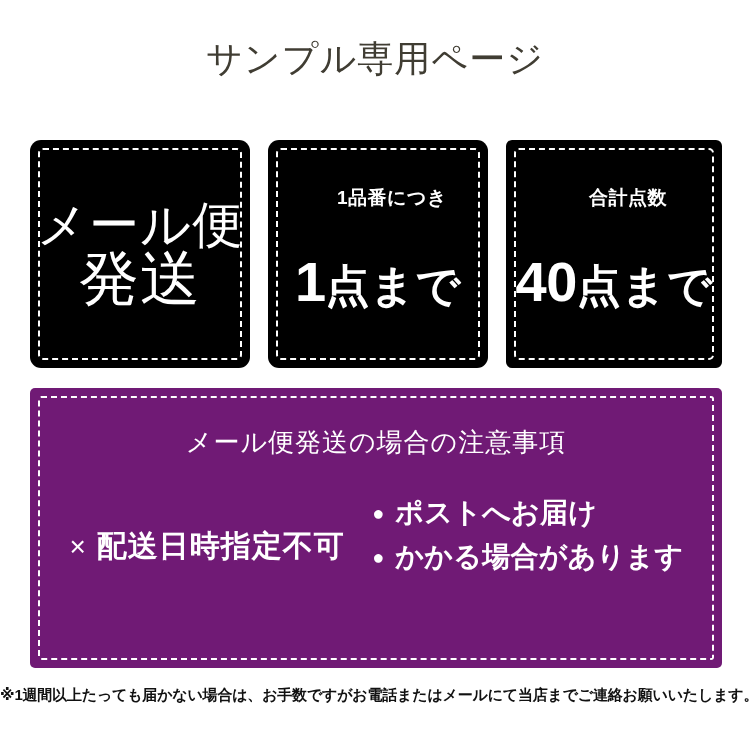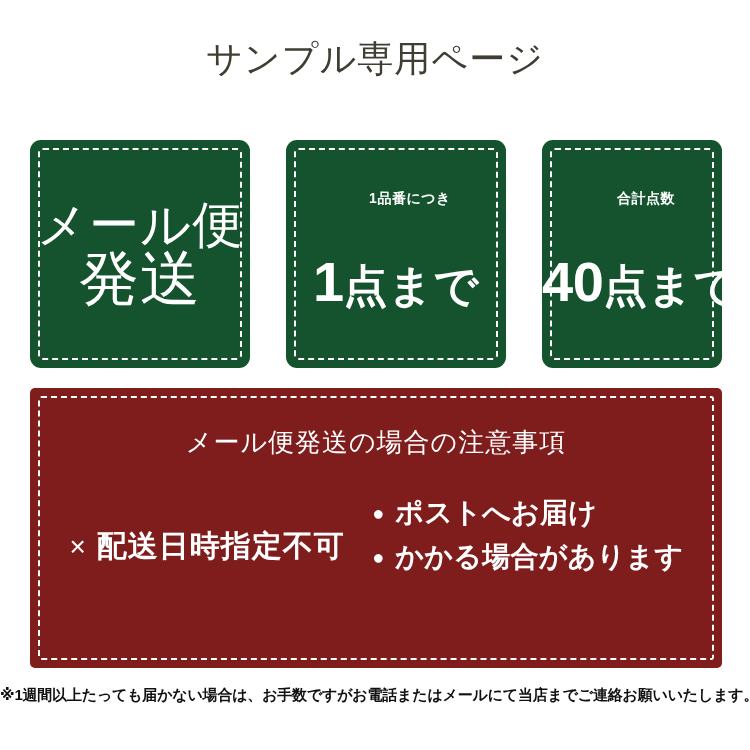--- a/index.html
+++ b/index.html
@@ -35,31 +35,31 @@
     position: absolute;
     left: 30px;
     top: 140px;
     width: 692px;
     height: 228px;
     display: flex;
     justify-content: space-between;
   }
   .card {
     position: relative;
-    background: #14532d;
+    background: #000000;
     border-radius: 11px;
     box-sizing: border-box;
     display: flex;
     flex-direction: column;
     align-items: center;
     justify-content: center;
   }
   .card-1 { width: 220px; }
   .card-2 { width: 220px; }
-  .card-3 { width: 180px; }
+  .card-3 { width: 216px; border-radius: 6px; }
 
   .card .dash-frame {
     position: absolute;
     left: 8px;
     top: 8px;
     right: 8px;
     bottom: 8px;
     border: 2px dashed #ffffff;
     border-radius: 5px;
     pointer-events: none;
@@ -85,21 +85,21 @@
     font-size: 60px;
     line-height: 58px;
     font-weight: 400;
     letter-spacing: 1px;
     white-space: nowrap;
     font-family: Liberation Mono, monospace;
   }
 
   
   .card-caption {
-    font-size: 14px;
+    font-size: 19px;
     line-height: 26px;
     font-weight: 700;
     letter-spacing: 0.5px;
     white-space: nowrap;
     margin-bottom: 44px;
     padding-left: 28px;
   }
   .card-value {
     white-space: nowrap;
     display: block;
@@ -117,21 +117,21 @@
     letter-spacing: 0.5px;
   }
 
   
   .notice-panel {
     position: absolute;
     left: 30px;
     top: 388px;
     width: 692px;
     height: 280px;
-    background: #7f1d1d;
+    background: #701a75;
     border-radius: 5px;
     box-sizing: border-box;
   }
   .notice-panel .dash-frame-gray {
     position: absolute;
     left: 8px;
     top: 8px;
     right: 8px;
     bottom: 8px;
     border: 2px dashed #ffffff;

